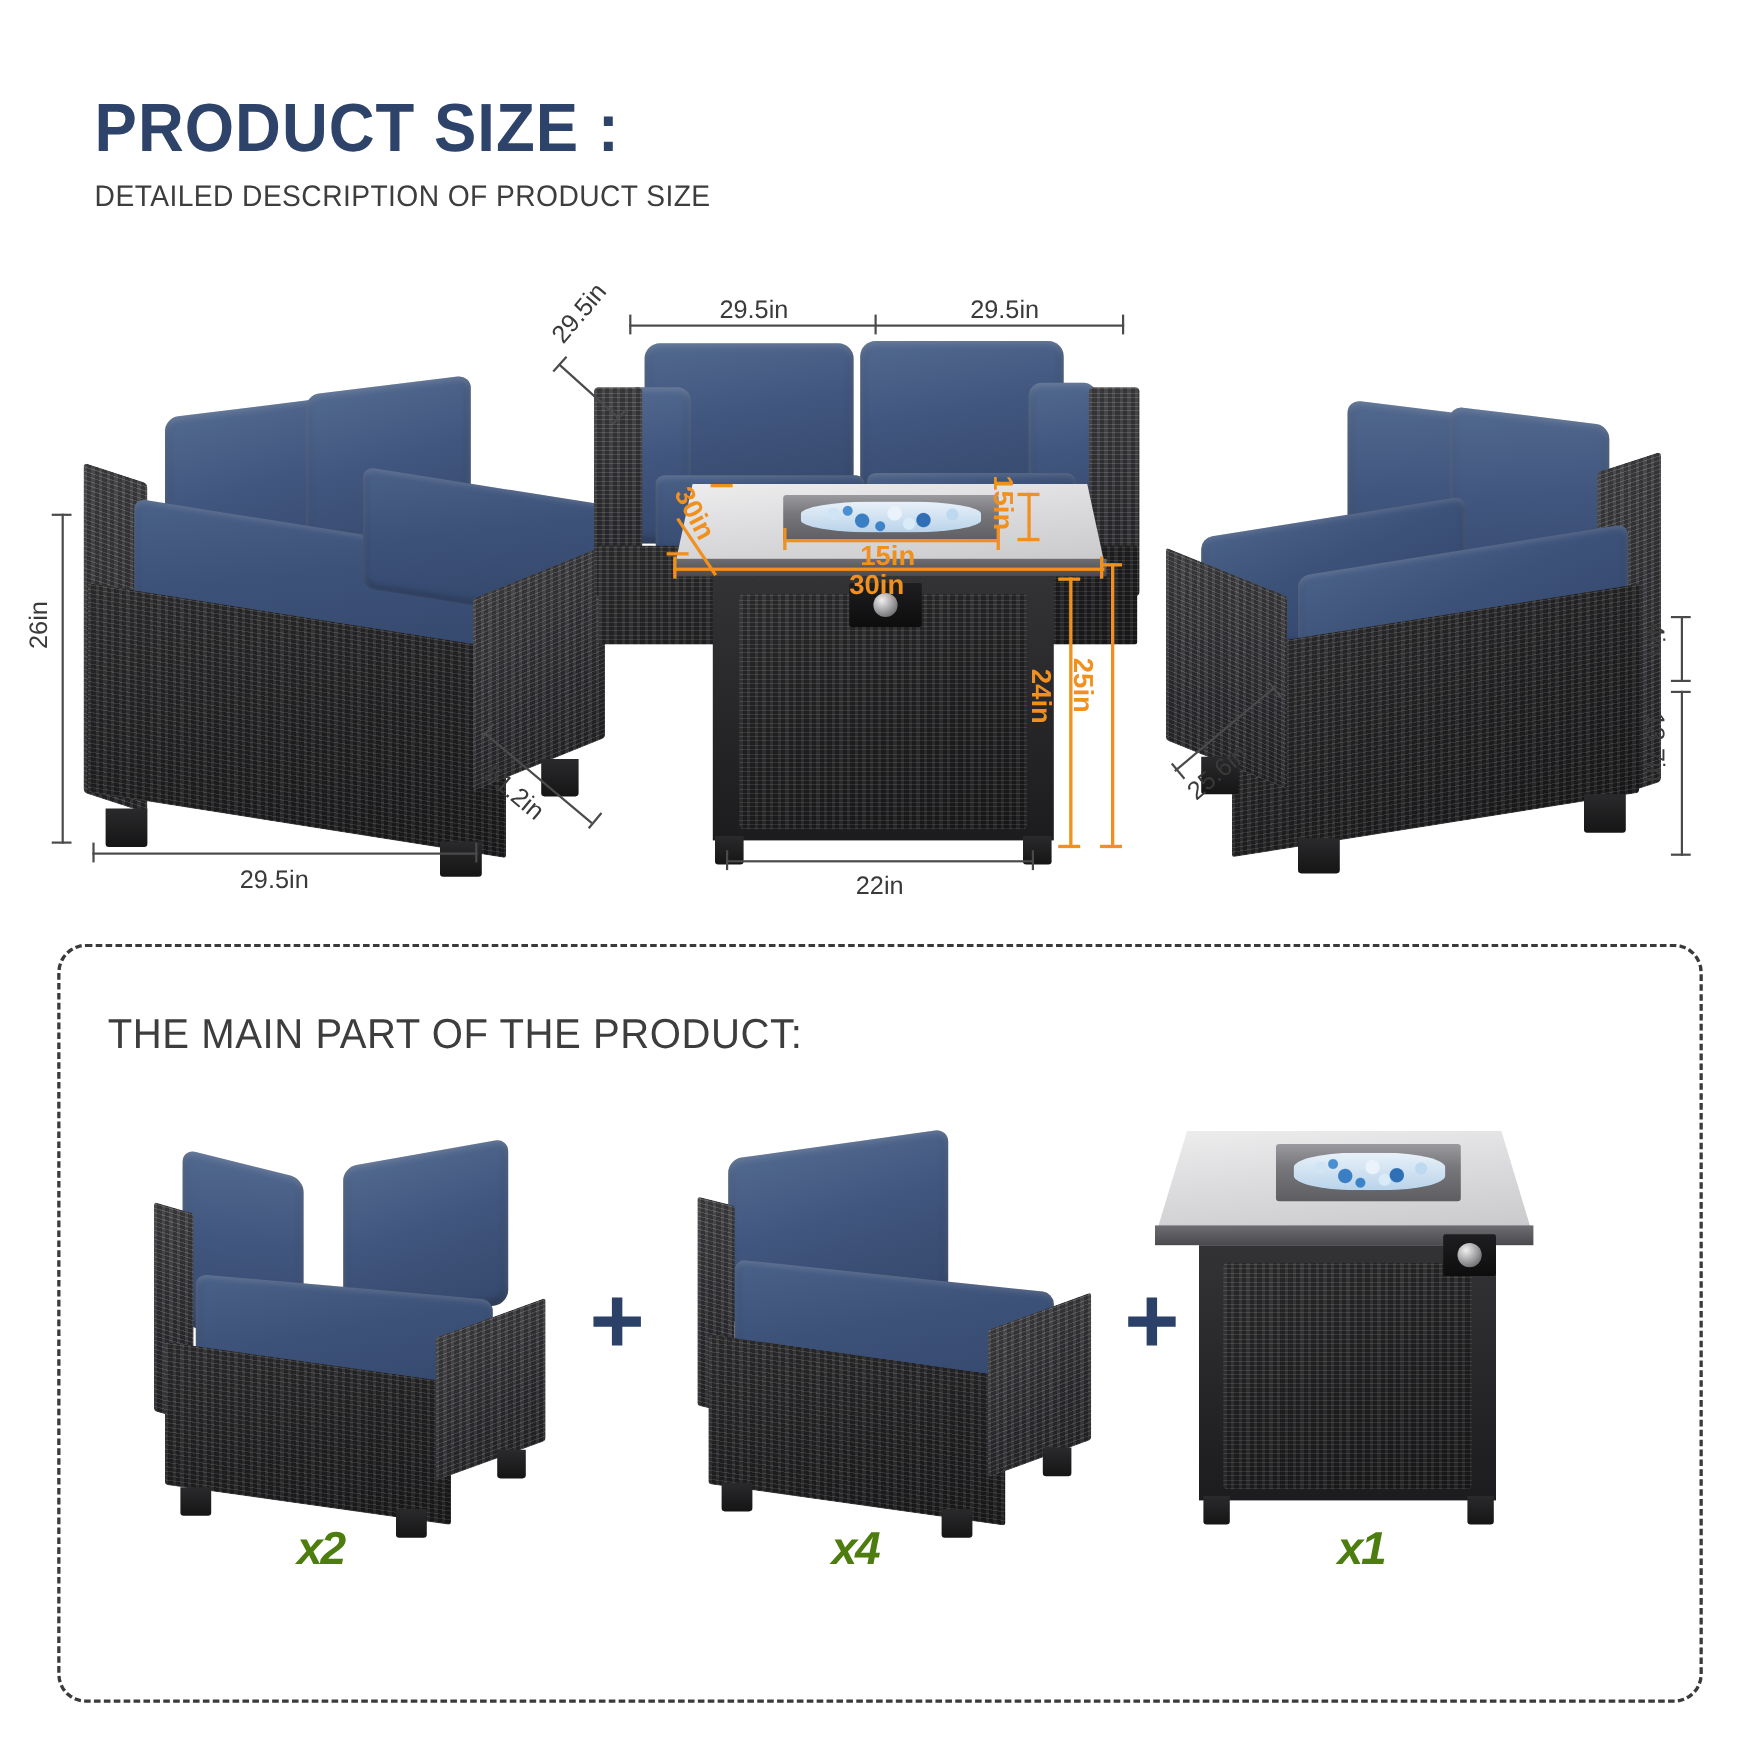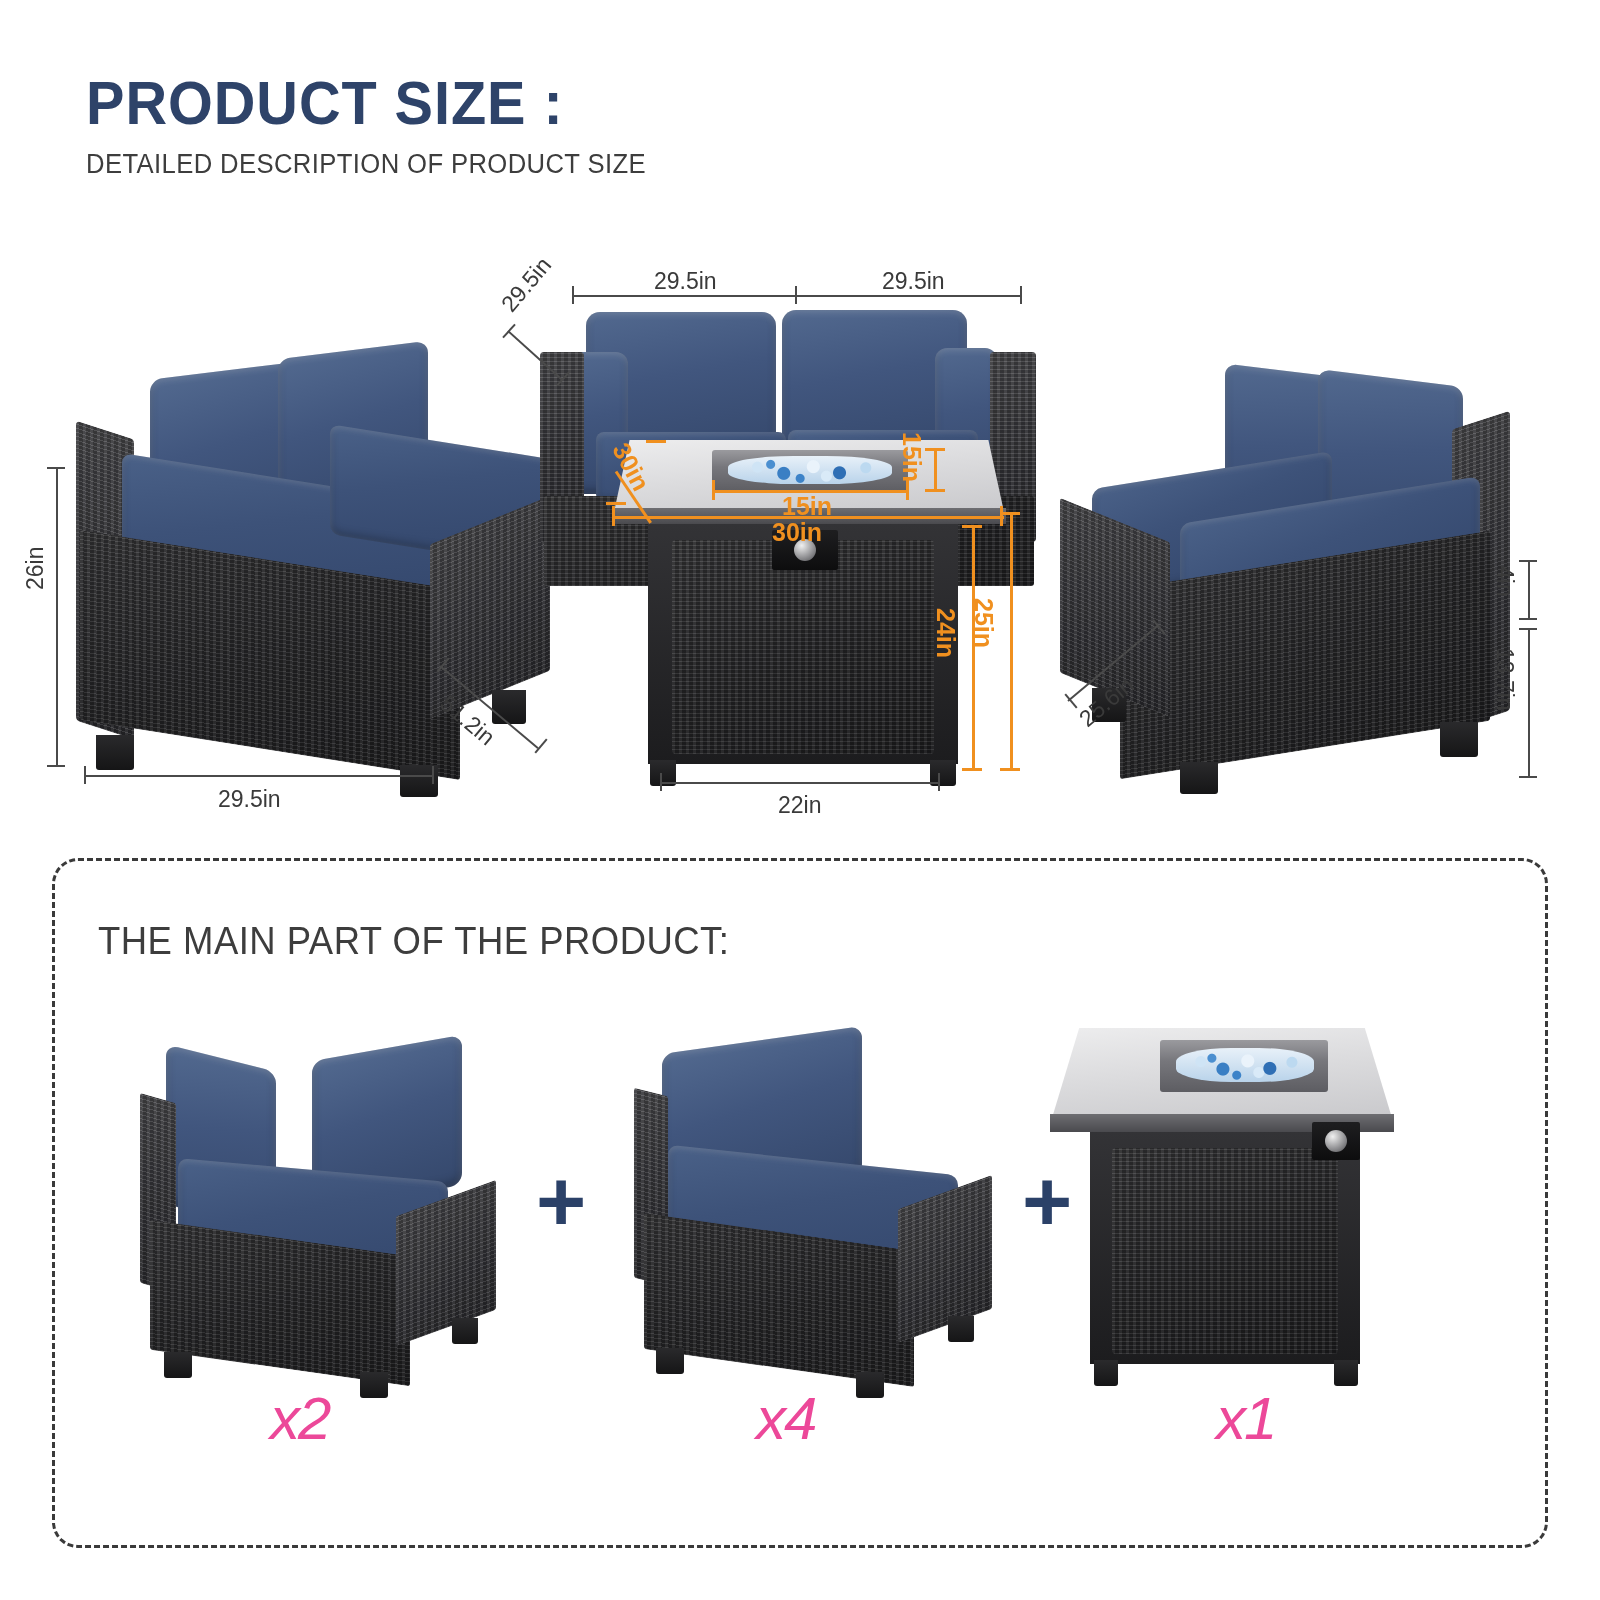--- a/index.html
+++ b/index.html
@@ -6,21 +6,21 @@
   body {
     width: 1600px; height: 1600px;
     background: #ffffff;
     font-family: "Liberation Sans", sans-serif;
     position: relative;
     overflow: hidden;
   }
   .page { position: relative; width: 1600px; height: 1600px; }
 
   
-  .header { position: absolute; left: 86px; top: 70px; }
+  .header { position: absolute; left: 86px; top: 84px; }
   .title {
     font-size: 62px; font-weight: bold; color: #2e4369;
     letter-spacing: 1px; line-height: 1.05;
     font-family: "Liberation Sans", sans-serif;
     transform: scaleX(0.93); transform-origin: left center;
   }
   .subtitle {
     font-size: 27px; color: #3d3d3d; letter-spacing: 0.4px;
     margin-top: 14px; transform: scaleX(0.95); transform-origin: left center;
   }
@@ -109,22 +109,22 @@
     position: absolute; left: 52px; top: 858px;
     width: 1496px; height: 690px;
     border: 3px dashed #3a3a3a; border-radius: 26px;
   }
   .panel-title {
     position: absolute; left: 98px; top: 920px;
     font-size: 38px; color: #3d3d3d; letter-spacing: 0.5px;
     transform: scaleX(0.96); transform-origin: left center;
   }
   .qty {
-    position: absolute; font-size: 60px; font-weight: normal;
-    color: #ec4899; font-style: italic; letter-spacing: -2px;
+    position: absolute; font-size: 42px; font-weight: bold;
+    color: #4d7c0f; font-style: italic; letter-spacing: -2px;
     font-family: "Liberation Sans", sans-serif;
   }
   .plus {
     position: absolute; font-size: 86px; font-weight: bold;
     color: #2b4168; line-height: 1;
   }
 </style>
 </head>
 <body>
 

